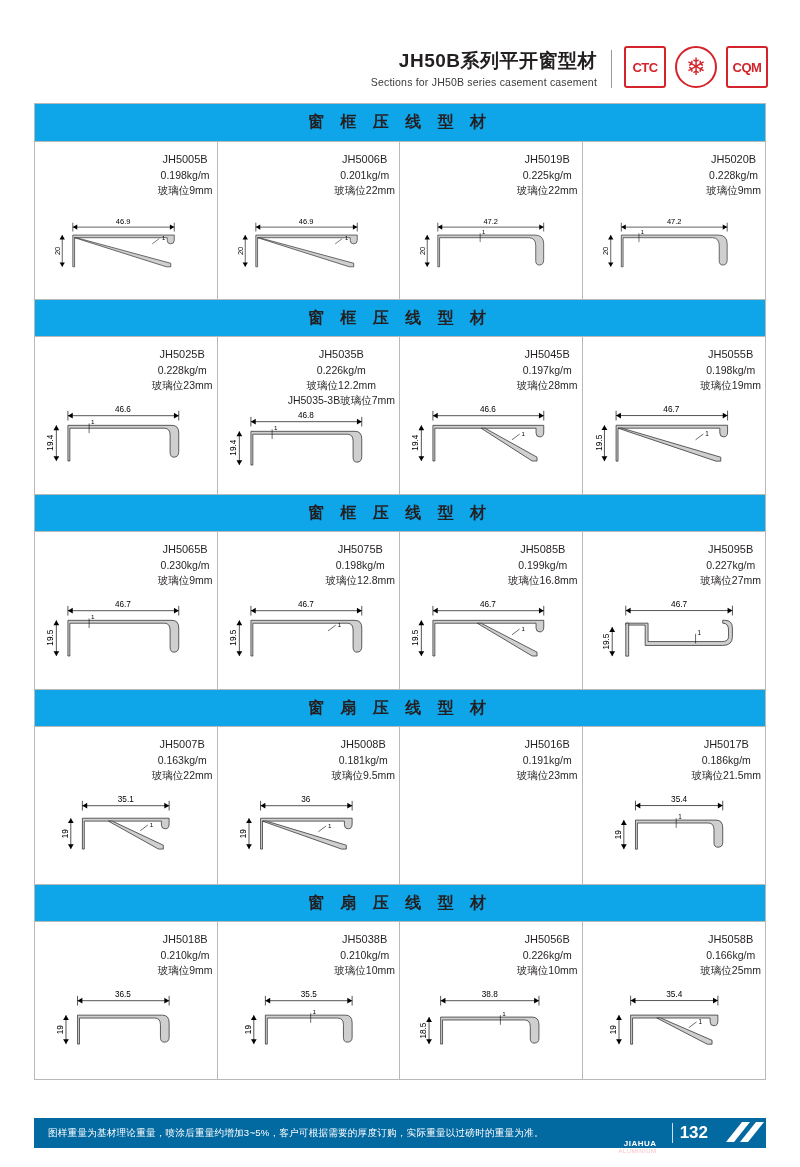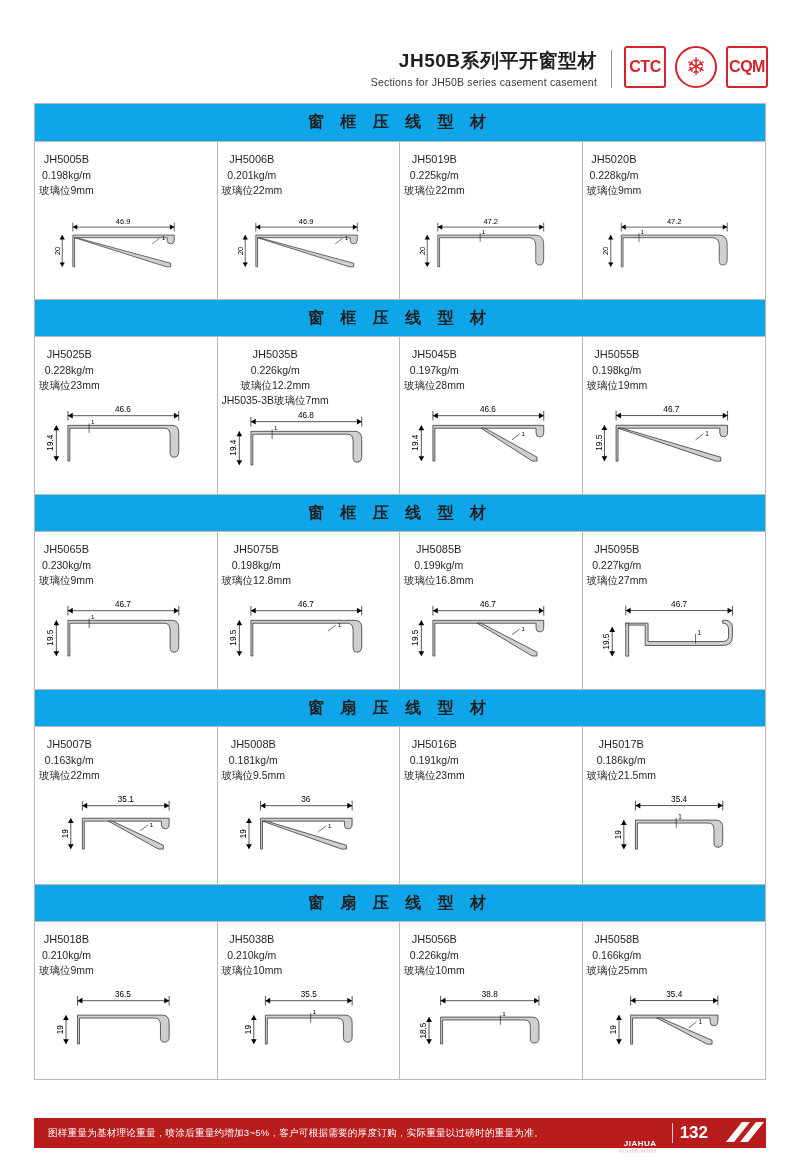--- a/index.html
+++ b/index.html
@@ -31,21 +31,21 @@
     font-size: 10.5px; color: #3a3a3a; margin-top: 3px; letter-spacing: 0.2px;
   }
   .header-divider { width:1px; height:38px; background:#9a9a9a; margin: 0 12px 0 0; }
   .logos { display:flex; align-items:center; gap:9px; }
   .logo-badge {
     width: 42px; height: 42px; border: 2px solid #d4232a; border-radius: 3px;
     display:flex; align-items:center; justify-content:center;
     color:#d4232a; position: relative; background:#fff;
   }
   .logo-badge.circle { border-radius: 50%; }
-  .logo-badge .lg { font-size: 16px; font-weight: bold; letter-spacing:-0.5px; }
+  .logo-badge .lg { font-size: 13px; font-weight: bold; letter-spacing:-0.5px; }
   .snow { font-size: 24px; line-height: 1; color:#d4232a; }
 
   
   .sheet {
     position: absolute;
     left: 34px; top: 103px; width: 732px; height: 977px;
     border: 1px solid #b9b9b9;
     background: #fff;
   }
 
@@ -61,38 +61,38 @@
   .band:first-child { border-top: none; }
 
   .row {
     display: flex;
     height: 157px;
   }
   .cell {
     flex: 1 1 25%;
     border-right: 1px solid #b9b9b9;
     padding: 10px 4px 8px 4px;
-    display: flex; flex-direction: column; align-items: flex-start;
+    display: flex; flex-direction: column; align-items: flex-end;
     position: relative;
   }
   .cell:last-child { border-right: none; }
 
   .labels { text-align:center; font-size: 10.5px; line-height: 1.45; color:#231f20; }
   .labels .code { font-size: 11px; }
 
   .figure { flex: 1 1 auto; width: 100%; position: relative; }
   .figure svg { position:absolute; left:0; top:0; width:100%; height:100%; }
 
   
   .footer {
     position: absolute; left: 0; bottom: 0; width: 800px; height: 58px;
   }
   .footer-bar {
     position:absolute; left: 34px; bottom: 19px; width: 732px; height: 30px;
-    background: #b91c1c; display: flex; align-items: center;
+    background: #0369a1; display: flex; align-items: center;
   }
   .footer-text {
     color: #fff; font-size: 9.6px; padding-left: 14px; letter-spacing: 0.2px;
     white-space: nowrap;
   }
   .footer-right {
     margin-left: auto; display:flex; align-items:center; height:100%;
   }
   .brand-block { text-align: right; padding-right: 8px; line-height:1.15;margin-top:28px; }
   .brand-cn { color:#fff; font-size: 8px; font-weight: bold; letter-spacing:0.5px;}

